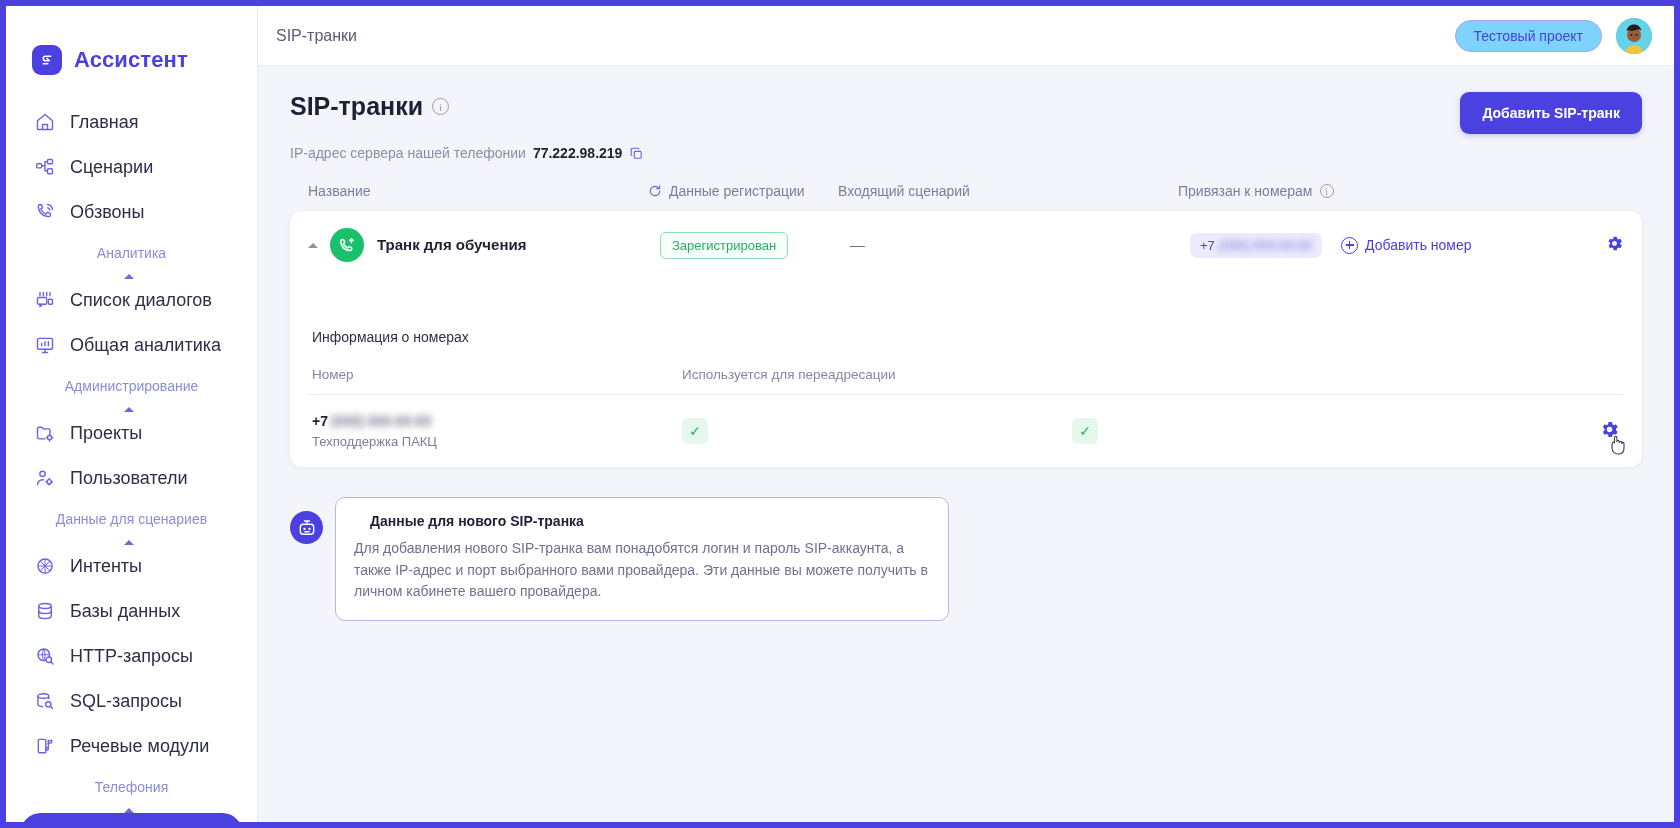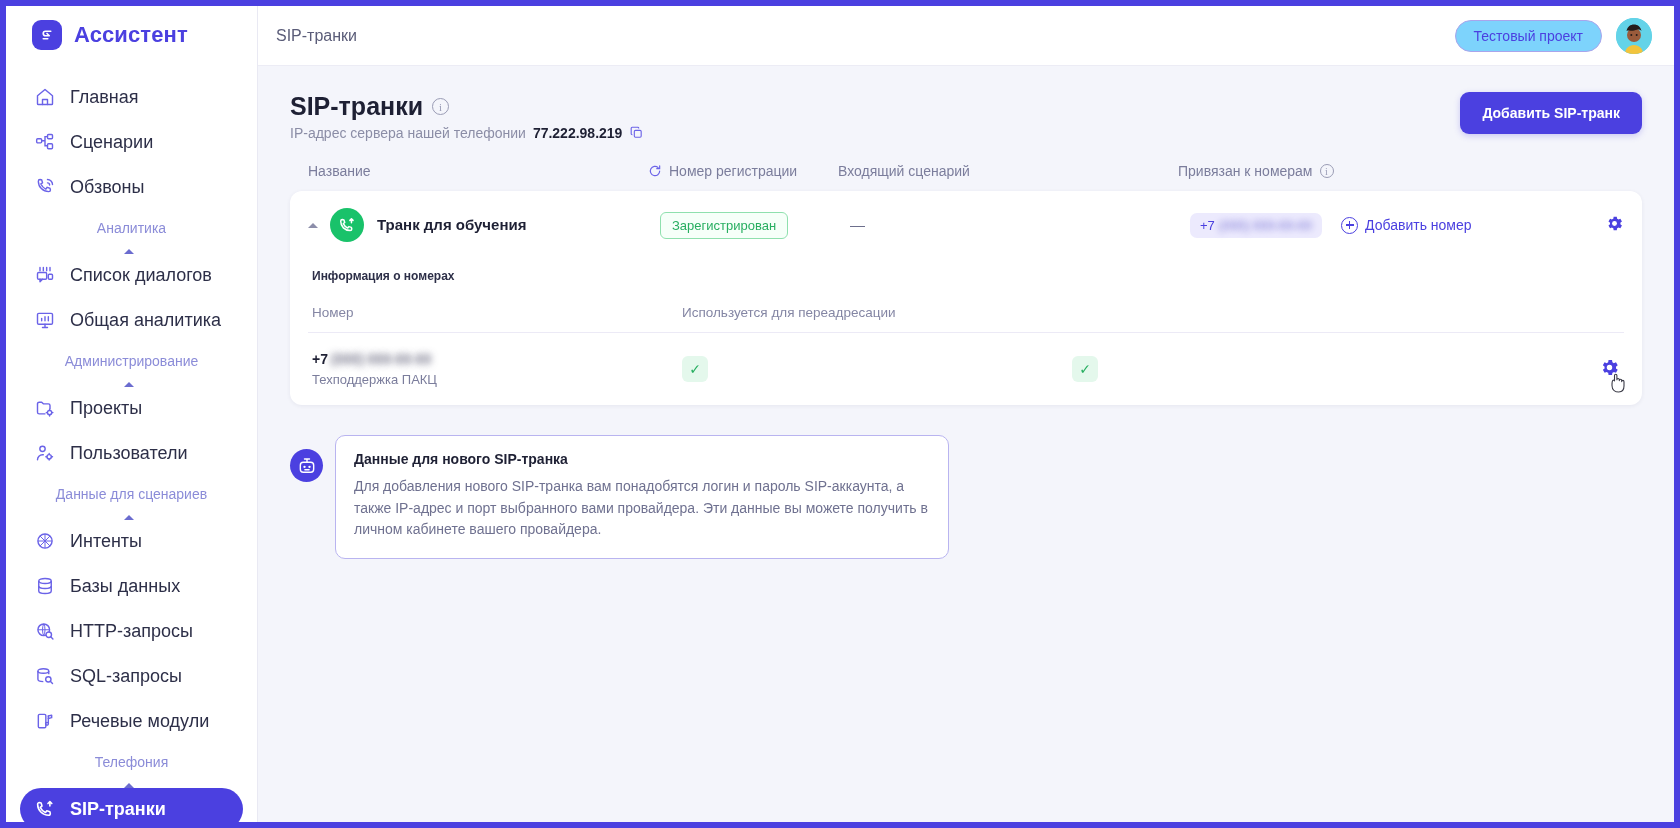--- a/index.html
+++ b/index.html
@@ -20,21 +20,21 @@
   }
 
   
   .sidebar {
     width: 252px;
     flex: 0 0 252px;
     background: #ffffff;
     border-right: 1px solid #e9e9f3;
     display: flex;
     flex-direction: column;
-    padding-top: 4px;
+    padding-top: 29px;
     overflow: hidden;
   }
   .brand {
     display: flex; align-items: center; gap: 12px;
     padding: 10px 0 10px 26px;
     margin-bottom: 16px;
   }
   .brand-logo {
     width: 30px; height: 30px; border-radius: 9px;
     background: #4b40e0;
@@ -117,23 +117,23 @@
   .info-circle {
     width: 17px; height: 17px; border-radius: 50%;
     border: 1.4px solid #9a9cb5; color: #9a9cb5;
     font-size: 11px; font-weight: normal;
     display: inline-flex; align-items: center; justify-content: center;
     cursor: pointer;
     font-family: "Liberation Serif", serif;
   }
   .info-circle.sm { width: 14px; height: 14px; font-size: 10px; border-width:1.2px;}
   .ip-line {
-    margin-top: 4px;
+    margin-top: 24px;
     font-size: 14px; color: #8b8da6;
-    display: flex; gap: 7px;
+    display: flex; align-items: center; gap: 7px;
   }
   .ip-val { color: #1e2034; font-weight: bold; }
   .btn-primary {
     background: #4b40e0; color: #fff;
     border: none; border-radius: 9px;
     padding: 13px 22px;
     font-size: 14px; font-weight: bold;
     cursor: pointer;
     font-family: inherit;
     box-shadow: 0 2px 6px rgba(75,64,224,.25);
@@ -208,21 +208,21 @@
     border: 1.4px solid #4b40e0; position: relative; flex: 0 0 17px;
   }
   .plus-circle::before, .plus-circle::after {
     content: ""; position: absolute; background: #4b40e0;
   }
   .plus-circle::before { left: 3.5px; top: 6.7px; width: 8px; height: 1.4px; }
   .plus-circle::after  { top: 3.5px; left: 6.7px; height: 8px; width: 1.4px; }
   .gear { margin-left: auto; cursor: pointer; position: relative; }
 
   .sub-section { padding: 4px 18px 0 18px; }
-  .sub-title { font-size: 12px; font-weight: bold; color: #2d2f48; padding: 6px 0 0 4px;}
+  .sub-title { font-size: 14px; font-weight: normal; color: #2d2f48; padding: 6px 0 0 4px; margin-top: 40px;}
   .sub-head {
     display: flex; align-items: center;
     padding: 22px 4px 12px 4px;
     font-size: 13.5px; color: #8486a4;
     border-bottom: 1px solid #eceaf6;
   }
   .s-num { flex: 0 0 370px; }
   .s-call { flex: 0 0 390px; }
   .s-fwd  { flex: 1; }
   .sub-row {
@@ -252,21 +252,21 @@
     display: flex; align-items: center; justify-content: center;
     flex: 0 0 33px; margin-top: 14px;
   }
   .hint {
     border: 1px solid #b9b4f0;
     border-radius: 10px;
     background: #ffffff;
     padding: 15px 18px 17px 18px;
     width: 614px;
   }
-  .hint-title { font-size: 14px; font-weight: bold; color: #1e2034; margin-bottom: 9px; }
+  .hint-title { font-size: 14px; font-weight: bold; color: #1e2034; margin-bottom: 9px; margin-left: 16px; }
   .hint-text { font-size: 14px; color: #6f7190; line-height: 1.55; }
 
   
   .cursor { position: absolute; pointer-events: none; }
 </style>
 </head>
 <body>
 
 <div class="screen">
 
@@ -484,21 +484,21 @@
 
       <div class="tbl-head">
         <div class="c-name">Название</div>
         <div class="c-status">
           <span style="display:inline-flex">
             <svg width="14" height="14" viewBox="0 0 24 24" fill="none" stroke="#6b63e8" stroke-width="2" stroke-linecap="round">
               <path d="M20 12a8 8 0 1 1-2.6-5.9"></path>
               <path d="M20 3v5h-5"></path>
             </svg>
           </span>
-          <span>Номер регистрации</span>
+          <span>Данные регистрации</span>
         </div>
         <div class="c-scen">Входящий сценарий</div>
         <div class="c-nums">
           <span>Привязан к номерам</span>
           <span class="info-circle sm">i</span>
         </div>
       </div>
 
       <div class="card">
 

